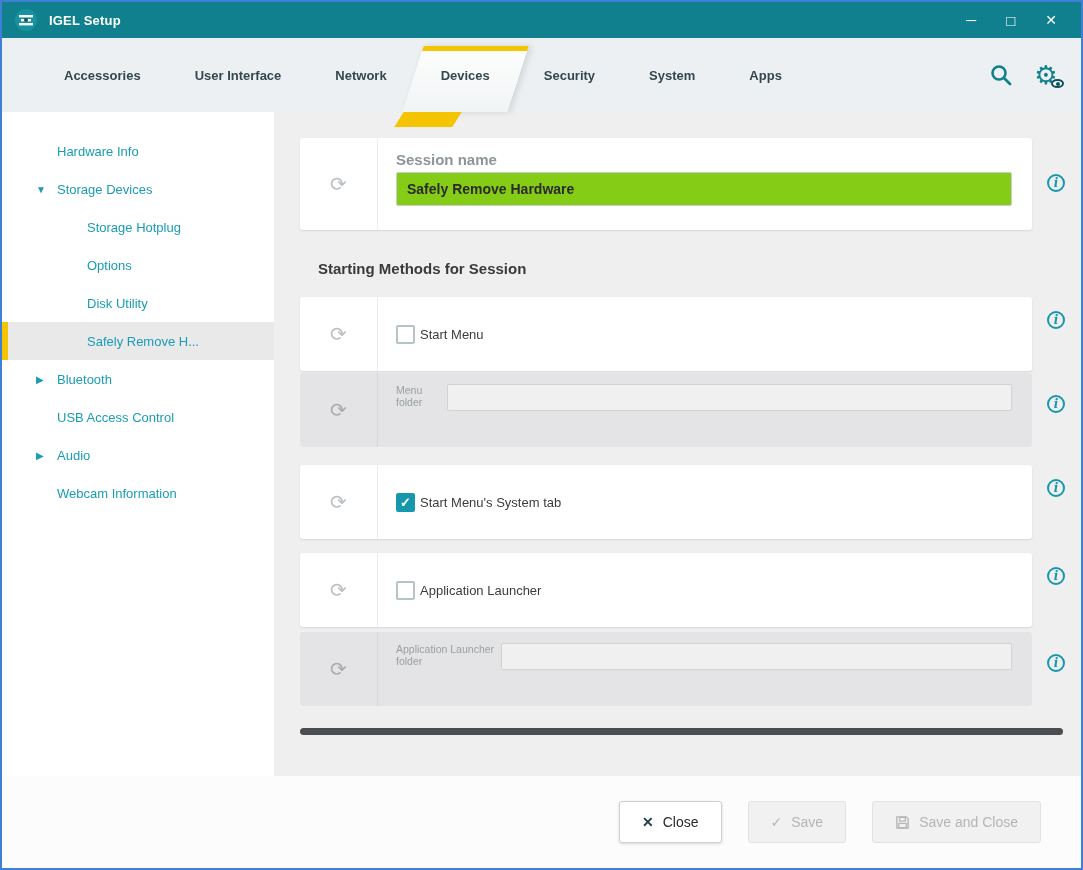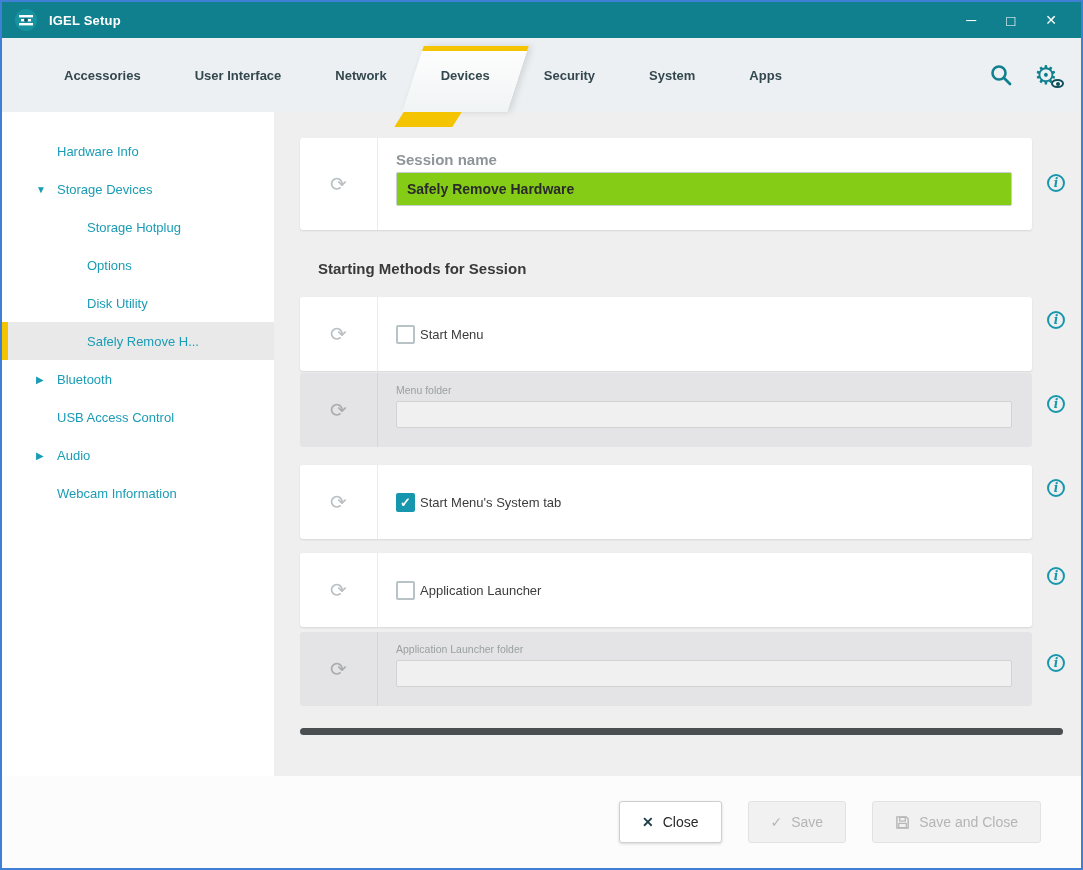--- a/index.html
+++ b/index.html
@@ -74,21 +74,21 @@
   .float-label { font-size: 15px; color: #8d9598; margin-bottom: 4px; font-weight: bold; }
   .session-input { height: 34px; border: 1px solid #c8cdd0; border-radius: 2px; padding: 0 10px;
     font-size: 14px; font-weight: bold; color: #2a2a2a; background: #84cc16; font-family: inherit; width: 100%; }
   .check-body { flex: 1; display: flex; align-items: center; padding: 0 18px; gap: 5px; }
   .checkbox { width: 19px; height: 19px; border: 2px solid #b7c3c7; border-radius: 2px;
     background: #fff; display: flex; align-items: center; justify-content: center; flex: 0 0 19px; }
   .checkbox.checked { background: #1797ad; border-color: #1797ad; color: #fff;
     font-size: 13px; font-weight: bold; }
   .checkbox .tick { line-height: 1; }
   .check-label { font-size: 13px; color: #3c3c3c; }
-  .dis-body { flex: 1; display: flex; flex-direction: column; padding: 11px 20px 13px 18px; }
+  .dis-body { flex: 1; display: flex; flex-direction: row; padding: 11px 20px 13px 18px; }
   .dis-label { font-size: 10.5px; color: #9aa0a2; margin-bottom: 5px; }
   .dis-input { height: 27px; background: #f0f0f0; border: 1px solid #d2d2d2; border-radius: 2px; width: 100%; }
   .info-icon { width: 18px; height: 18px; border: 2px solid #1797ad; border-radius: 50%;
     color: #1797ad; display: flex; align-items: center; justify-content: center;
     font-family: "DejaVu Serif", serif; font-style: italic; font-weight: bold; font-size: 12px;
     margin-left: 15px; flex: 0 0 18px; }
   .section-heading { font-size: 15px; font-weight: bold; color: #3a3a3a; margin: 0 0 20px 18px; }
   .mb-session { margin-bottom: 30px; }
   .mb-attach { margin-bottom: 2px; }
   .mb-group { margin-bottom: 18px; }

